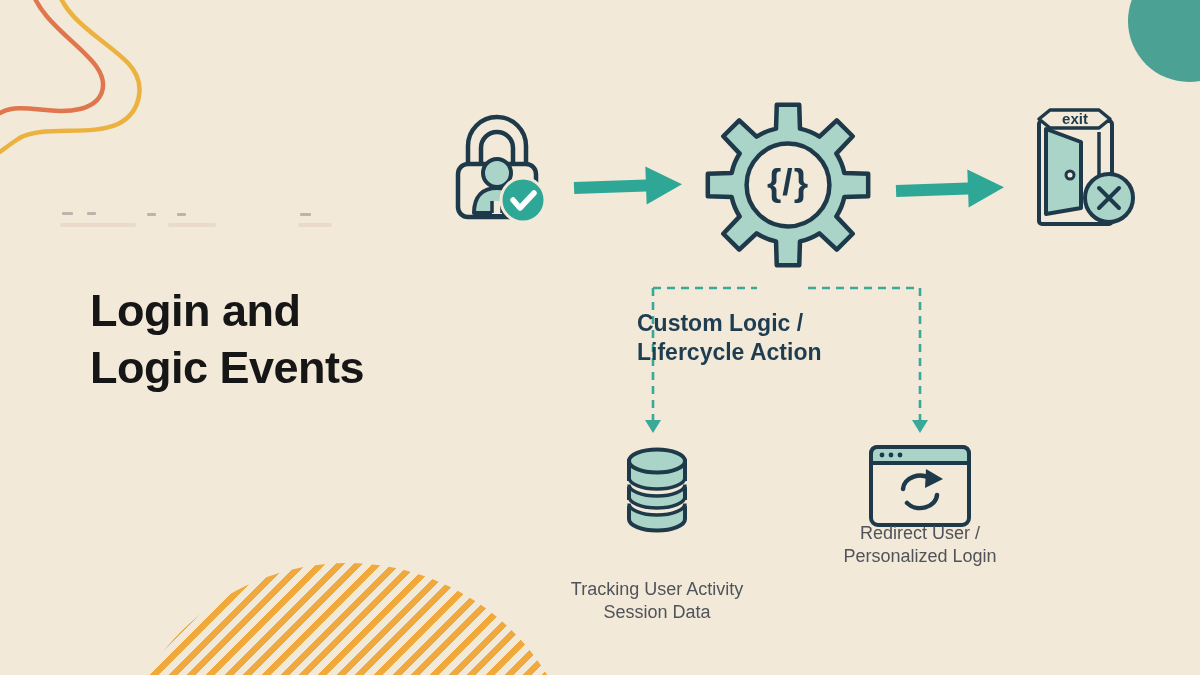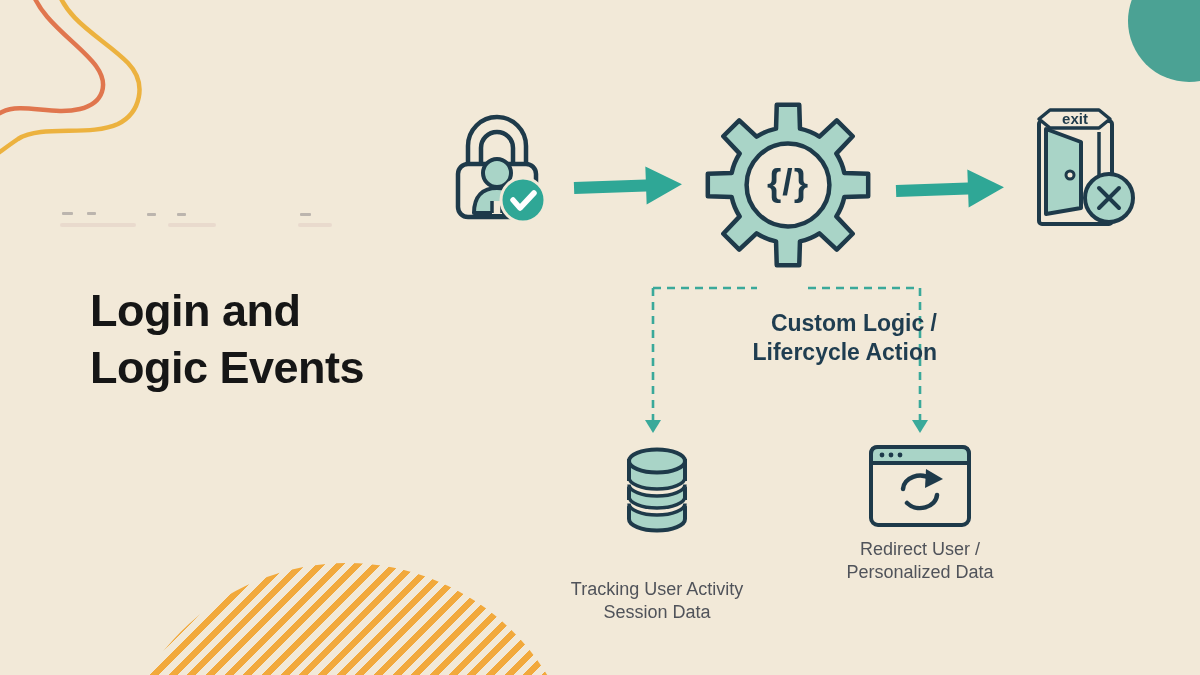--- a/index.html
+++ b/index.html
@@ -21,25 +21,25 @@
   .smudge{height:3px;background:#8f8a8d;opacity:.55;border-radius:1px;}
   .smudge2{height:4px;background:#d9c0ba;opacity:.35;border-radius:2px;}
 
   
   #title{left:90px;top:250px;font-size:45px;line-height:57px;font-weight:600;
     letter-spacing:-.5px;color:var(--title);margin-top:32px;}
 
   
   #gear-label{left:738px;top:162px;width:100px;text-align:center;font-size:37px;
     font-weight:700;color:var(--navy);letter-spacing:1px;}
-  #custom-logic{left:637px;top:309px;width:300px;text-align:right;font-size:23px;
+  #custom-logic{left:637px;top:309px;width:300px;text-align:left;font-size:23px;
     line-height:29px;font-weight:700;color:var(--label-navy);}
   .caption{width:260px;text-align:center;font-size:18px;line-height:23px;color:var(--caption);}
   #caption-left{left:527px;top:538px;margin-top:40px;}
-  #caption-right{left:790px;top:538px;}
+  #caption-right{left:790px;top:522px;}
   svg{display:block;}
 </style>
 </head>
 <body>
 
 <div id="stage">
 
   <svg class="abs" style="left:-10px;top:-6px" width="200" height="190" viewBox="0 0 200 190">
     <path d="M67,-6 C76,28 116,46 138,69 C158,90 150,119 128,130 C100,143 52,130 28,145 C19,151 10,158 0,165" fill="none" style="stroke:var(--squiggle-yellow)" stroke-width="4.5" stroke-linecap="round"></path>
     <path d="M41,-6 C49,26 90,50 106,72 C119,90 114,109 90,115 C62,122 32,108 12,118 C6,121 2,124 -4,127" fill="none" style="stroke:var(--squiggle-orange)" stroke-width="4.5" stroke-linecap="round"></path>
@@ -137,16 +137,16 @@
     <polygon points="57,24 74,34 56,43" style="fill:var(--navy)"></polygon>
     <path d="M68,50 A17,14 0 0 1 38,58" fill="none" style="stroke:var(--navy)" stroke-width="4.5" stroke-linecap="round"></path>
   </svg>
 
   <div class="abs caption" id="caption-left">
     <div>Tracking User Activity</div>
     <div>Session Data</div>
   </div>
   <div class="abs caption" id="caption-right">
     <div>Redirect User /</div>
-    <div>Personalized Data</div>
+    <div>Personalized Login</div>
   </div>
 
 </div>
 
 </body></html>

